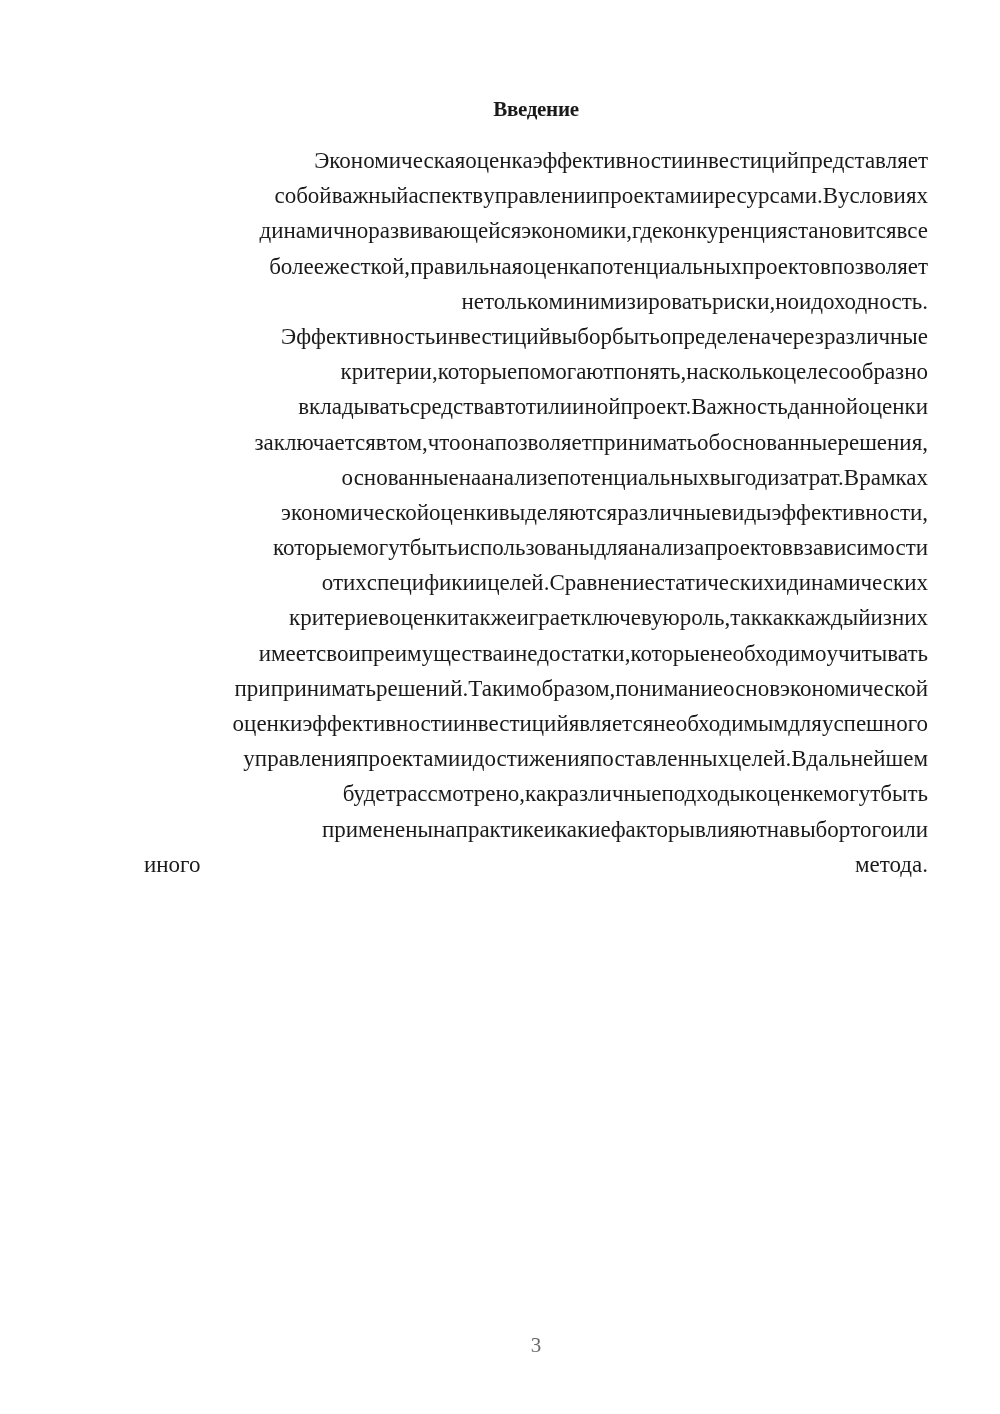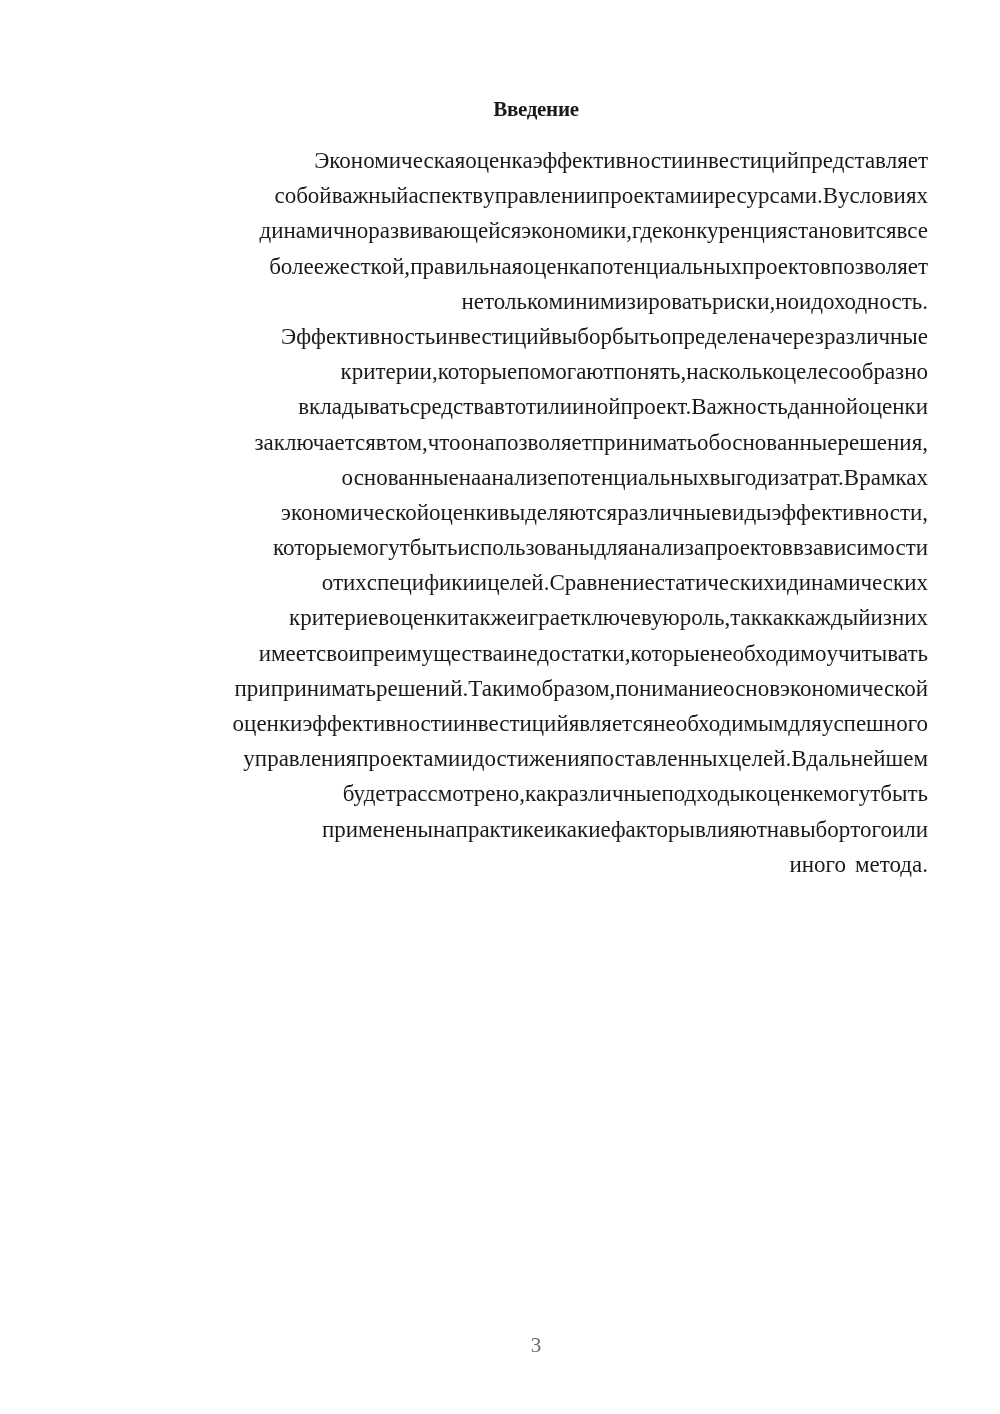--- a/index.html
+++ b/index.html
@@ -58,22 +58,22 @@
     }
     .line-inner {
       display: flex;
       justify-content: flex-end;
       width: 100%;
     }
     .line.indent .line-inner {
       width: calc(100% - 0px);
     }
     .line.last .line-inner {
-      justify-content: flex-end;
-      gap: 9px;
+      justify-content: space-between;
+      gap: 15px;
     }
     .page-number {
       position: absolute;
       top: 1333px;
       left: 0;
       width: 1072px;
       text-align: center;
       font-size: 21px;
       color: #6a6a6a;
     }

